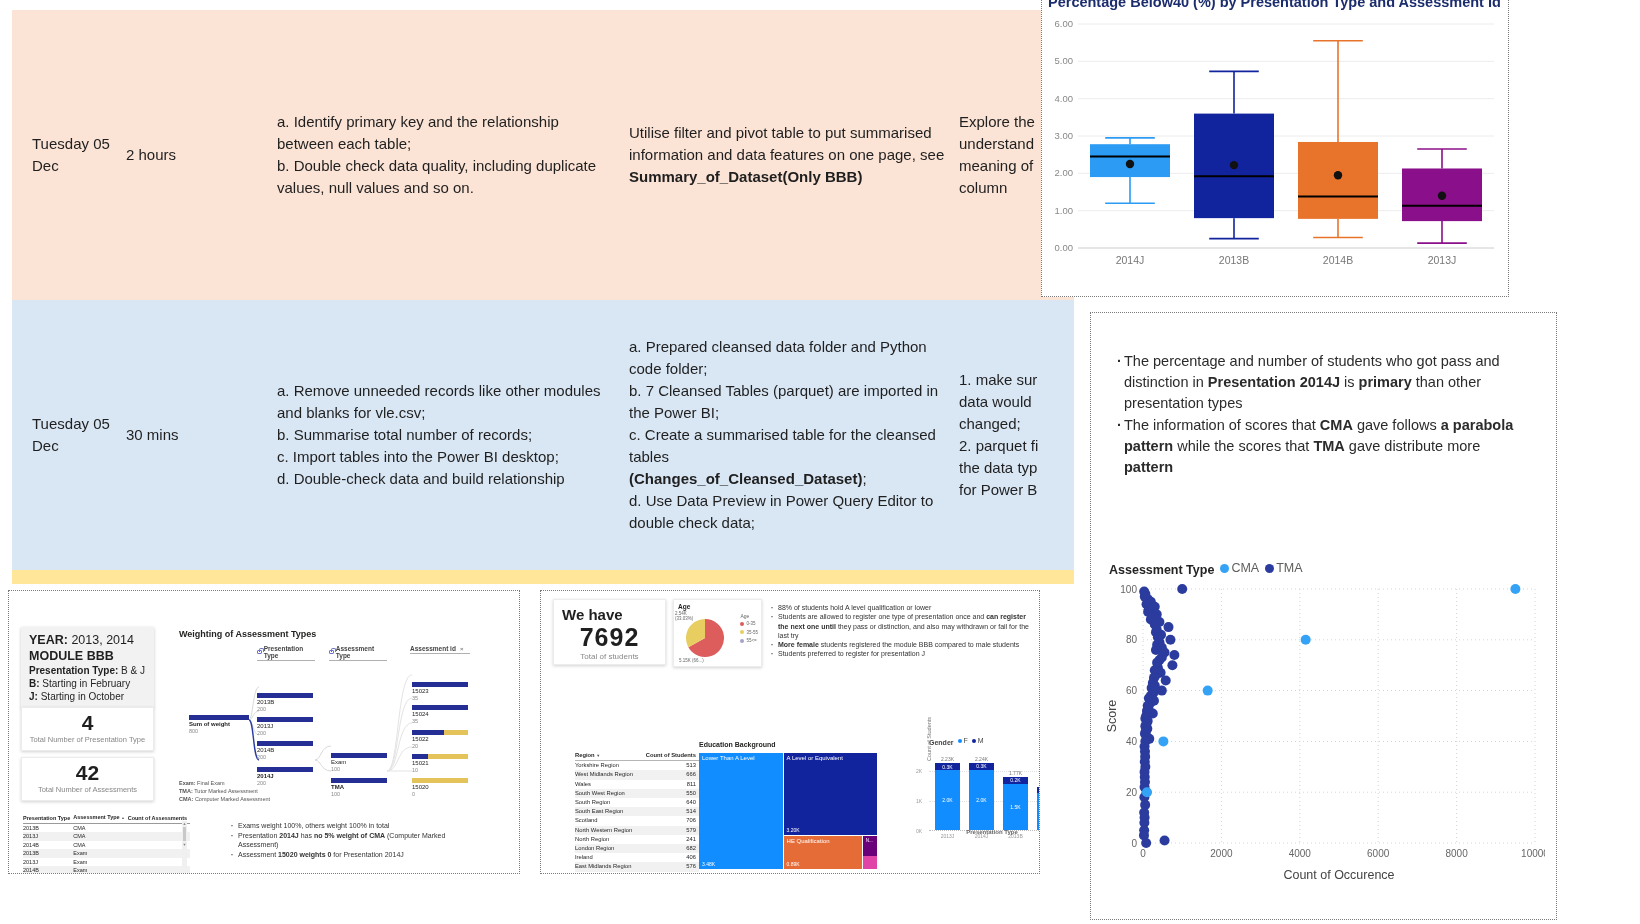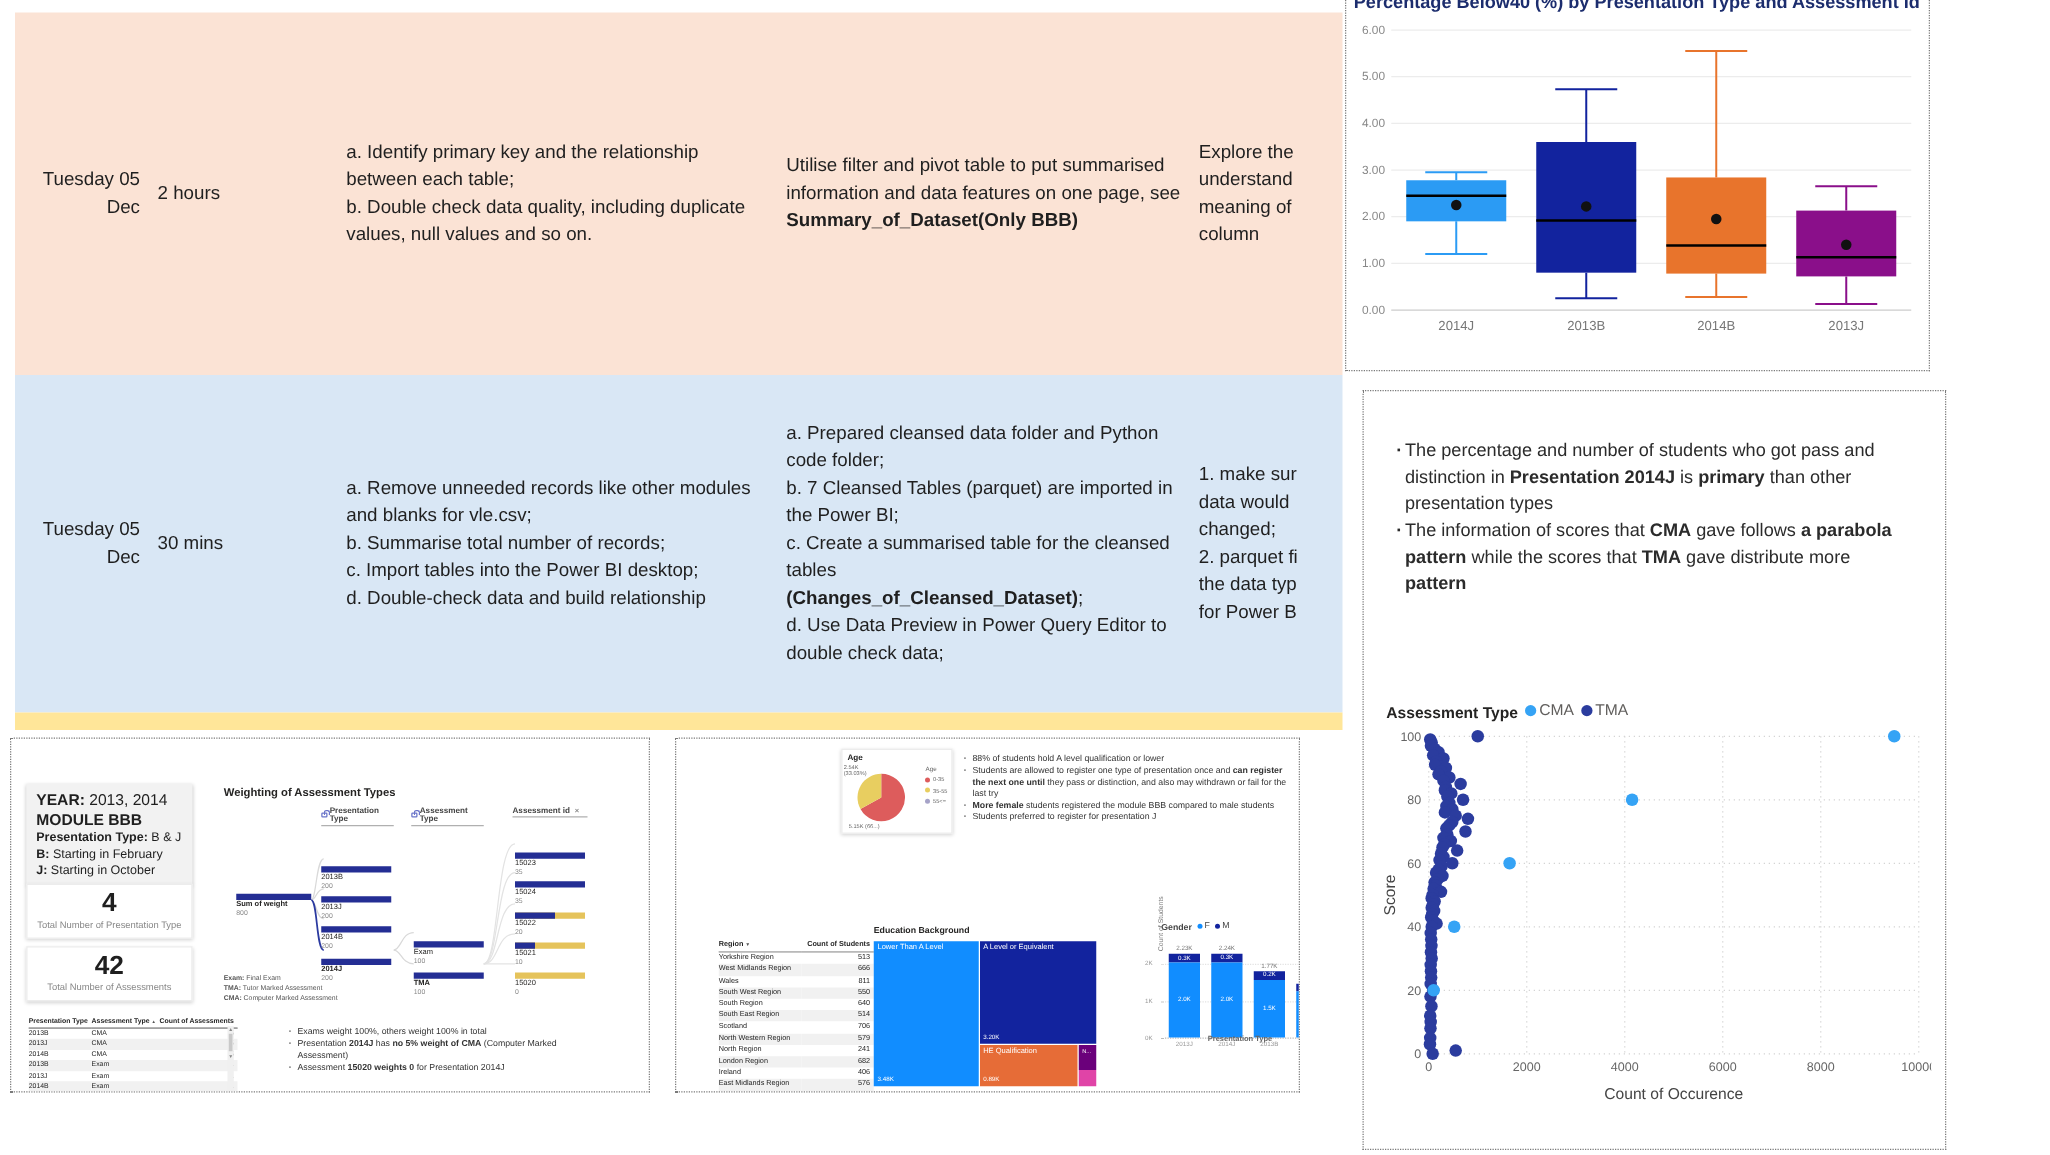--- a/index.html
+++ b/index.html
@@ -9,21 +9,21 @@
   }
   b { font-weight: bold; }
   .pre { white-space: pre-line; }
 
   
   .worklog { position: absolute; left: 12px; top: 10px; width: 1062px; }
   .wl-row { display: flex; align-items: center; }
   .wl-row.peach { background: #fbe3d5; height: 290px; }
   .wl-row.blue  { background: #d9e7f5; height: 270px; }
   .wl-row > div { font-size: 15px; line-height: 22px; }
-  .wl-c1 { width: 100px; padding-left: 8px; text-align: right; }
+  .wl-c1 { width: 100px; padding-left: 20px; }
   .wl-c2 { width: 165px; padding-left: 14px; }
   .wl-c3 { width: 352px; padding-right: 10px; }
   .wl-c4 { width: 330px; padding-right: 8px; }
   .wl-c5 { flex: 1; overflow: hidden; height: 100%; display: flex; align-items: center; }
   .ystrip { position: absolute; left: 12px; top: 570px; width: 1062px; height: 14px; background: #ffe699; }
 
   
   .dpanel { position: absolute; background: #fff; border: 1px dotted #7a7a7a; }
 
   
@@ -110,21 +110,21 @@
   .gtick { position: absolute; left: -13px; font-size: 5px; color: #999; }
   #gender-ylab { position: absolute; left: -3px; top: 10px; font-size: 5.5px; color: #777; transform: rotate(-90deg); transform-origin: left top; white-space: nowrap; }
   .gbar { position: absolute; bottom: 0; width: 25px; }
   .gseg { position: relative; width: 100%; }
   .gseg span { position: absolute; width: 100%; text-align: center; font-size: 5px; color: #fff; top: 50%; transform: translateY(-50%); }
   .gtotal { position: absolute; width: 100%; text-align: center; font-size: 5px; color: #777; top: -7px; }
   .gxlab { position: absolute; top: 82px; width: 25px; text-align: center; font-size: 5px; color: #999; }
   #gender-xtitle { position: absolute; left: 30px; top: 92px; width: 126px; text-align: center; font-size: 6px; color: #666; font-weight: bold; }
 
   
-  #box-panel { left: 1076px; top: 0; width: 468px; height: 297px; border-top: none; overflow: hidden; }
+  #box-panel { left: 1041px; top: 0; width: 468px; height: 297px; border-top: none; overflow: hidden; }
   #box-title { font-size: 14.5px; font-weight: bold; color: #1c2d6e; margin: -6px 0 0 6px; white-space: nowrap; }
   #insight-panel { left: 1090px; top: 312px; width: 467px; height: 608px; }
   #insight-list { margin: 38px 24px 0 26px; font-size: 14.5px; line-height: 21px; color: #2b2b2b; }
   #insight-list li { margin-bottom: 1px; }
   #scatter-block { position: absolute; left: 14px; top: 240px; }
   #scatter-title { font-size: 15px; font-weight: bold; color: #252423; margin-left: 4px; }
   #scatter-legend { display: flex; align-items: center; gap: 6px; font-size: 12.5px; color: #605e5c; margin: 8px 0 2px 4px; }
   #scatter-legend .hd { font-weight: bold; color: #252423; }
   .dot9 { width: 9px; height: 9px; }
 </style>
@@ -368,20 +368,25 @@
   </div>
 
   <ul class="ul-dot" id="ld-notes">
     <li class="pre"><span>Exams weight 100%, others weight 100% in total</span></li>
     <li class="pre"><span>Presentation </span><b>2014J</b><span> has </span><b>no 5% weight of CMA</b><span> (Computer Marked Assessment)</span></li>
     <li class="pre"><span>Assessment </span><b>15020 weights 0</b><span> for Presentation 2014J</span></li>
   </ul>
 </div>
 
 <div class="dpanel" id="mid-dash">
+  <div class="card" id="wehave-card">
+    <div id="wehave-line1">We have</div>
+    <div id="wehave-value">7692</div>
+    <div id="wehave-label">Total of students</div>
+  </div>
 
   <div class="card" id="age-card">
     <div id="age-title">Age</div>
     <svg id="age-pie" width="44" height="46">
         <path d="M23,24 L23,5 A19,19 0 1 1 6.367456249196312,33.184687712579084 Z" fill="#DD5C5C"></path>
         <path d="M23,24 L6.367456249196312,33.184687712579084 A19,19 0 0 1 22.999999999999996,5 Z" fill="#E8CE60"></path>
       </svg>
     <div class="pie-lbl pre" style="left:1px; top:11px">2.54K
 (33.03%)</div>
     <div class="pie-lbl" style="left:5px; bottom:3px">5.15K (66...)</div>

